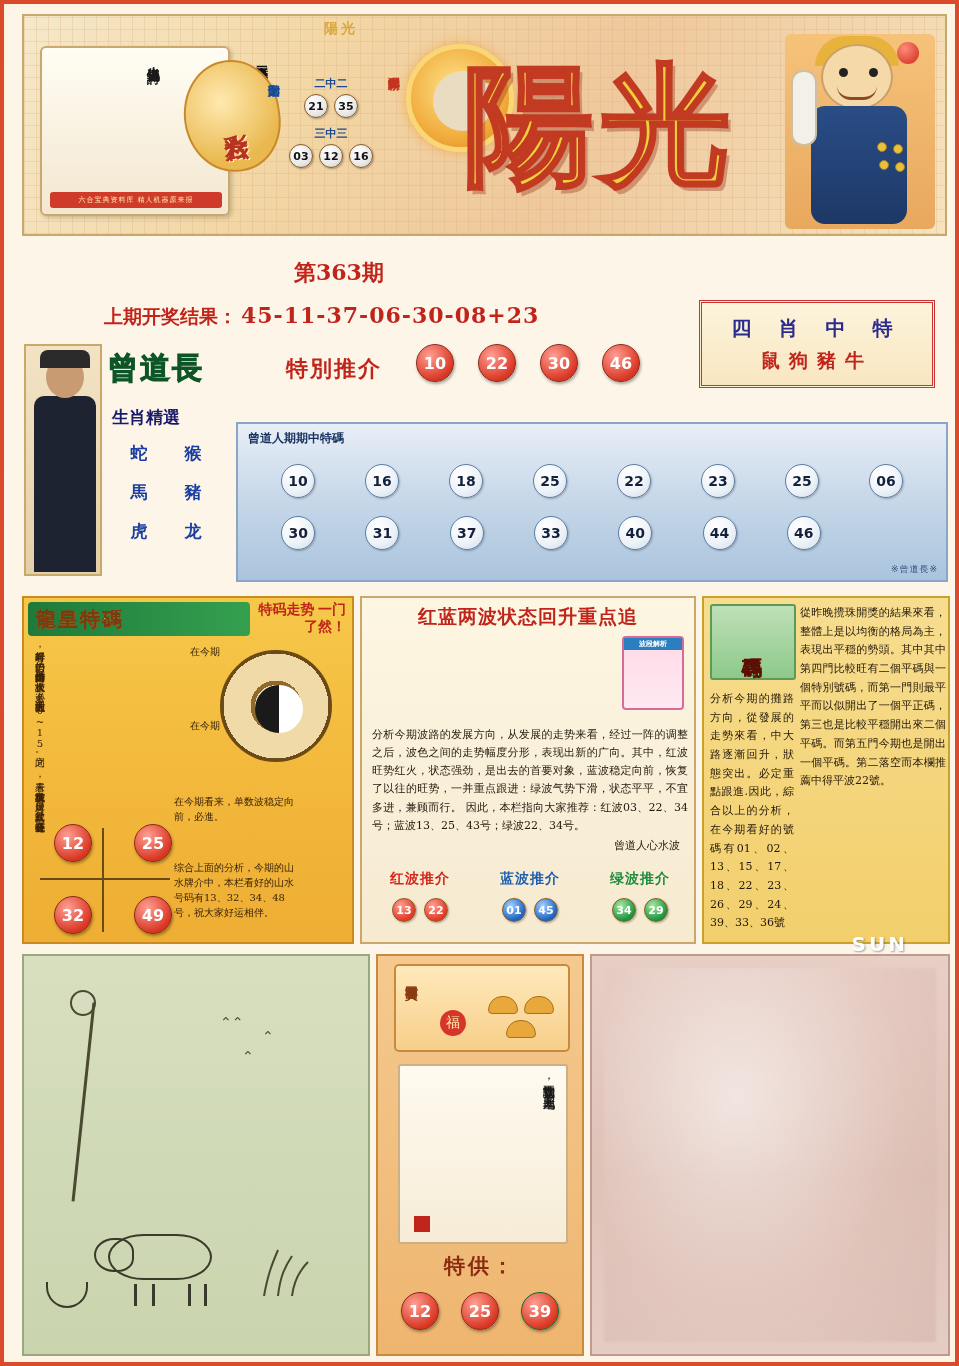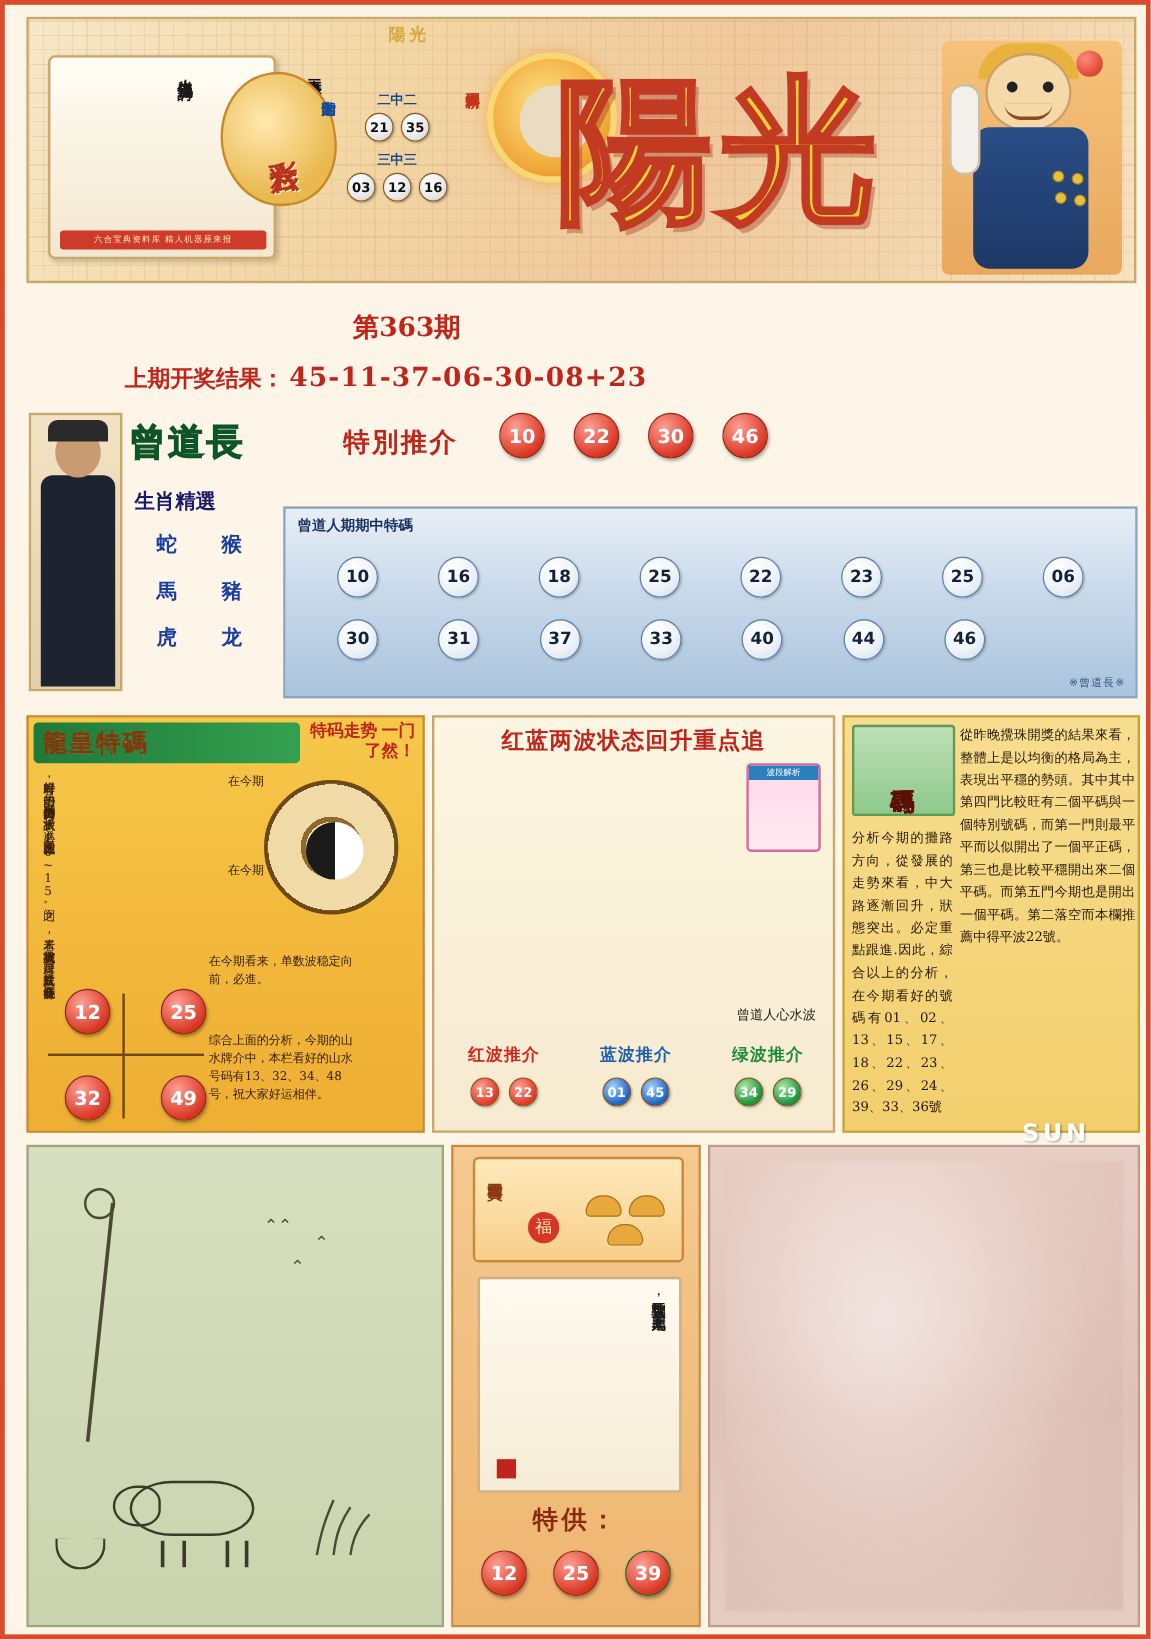--- a/index.html
+++ b/index.html
@@ -285,21 +285,21 @@
   .pb-title{
     position:absolute; left:0; top:6px; width:100%; text-align:center;
     font-family:Liberation Serif, serif;
     font-size:19px; font-weight:bold; color:#c0241a; letter-spacing:1px;
   }
   .pb-thumb{
     position:absolute; right:10px; top:38px; width:62px; height:74px;
     background: linear-gradient(180deg,#ffd9e7,#ffeaf2);
     border:2px solid #d86a9a; border-radius:4px;
   }
-  .pb-thumb .cap{ font-size:7px; color:#fff; background:#2c7fbf; display:block; text-align:center; padding:1px 4px;}
+  .pb-thumb .cap{ font-size:7px; color:#fff; background:#2c7fbf; display:block; text-align:center; padding:1px 4px;font-weight:bold;}
   .pb-body{
     position:absolute; left:10px; top:128px; width:316px;
     font-family:"DejaVu Serif","Liberation Serif",serif;
     font-size:11px; color:#22180a; line-height:1.65; text-align:justify;
   }
   .pb-sign{ position:absolute; right:14px; top:240px; font-size:11px; color:#22180a;
     font-family:"DejaVu Serif","Liberation Serif",serif;}
   .pb-cols{ position:absolute; left:6px; top:272px; width:324px; display:flex; justify-content:space-between; }
   .pb-col{ width:104px; text-align:center; }
   .pb-col .lbl{
@@ -464,20 +464,24 @@
     <div class="red-dot"></div>
   </div>
 
   <div class="issue">第363期</div>
 
   <div class="result-row">
     <span class="result-label">上期开奖结果：</span>
     <span class="result-nums">45-11-37-06-30-08+23</span>
   </div>
 
+  <div class="sixiao">
+    <div class="t">四 肖 中 特</div>
+    <div class="z">鼠狗豬牛</div>
+  </div>
 
   <div class="portrait">
     <div class="p-body"></div>
     <div class="p-head"></div>
     <div class="p-hat"></div>
   </div>
 
   <div class="zdz-wrap">
     <div class="zdz-name">曾道長</div>
     <div class="zdz-tui">特別推介</div>
@@ -544,20 +548,22 @@
       <div class="b-lg" style="left:16px;top:72px;">32</div>
       <div class="b-lg" style="left:96px;top:72px;">49</div>
     </div>
   </div>
 
   <div class="panelB">
     <div class="pb-title">红蓝两波状态回升重点追</div>
     <div class="pb-thumb">
       <span class="cap">波段解析</span>
     </div>
+    <div class="pb-body">分析今期波路的发展方向，从发展的走势来看，经过一阵的调整之后，波色之间的走势幅度分形，表现出新的广向。其中，红波旺势红火，状态强劲，是出去的首要对象，蓝波稳定向前，恢复了以往的旺势，一并重点跟进：绿波气势下滑，状态平平，不宜多进，兼顾而行。
+因此，本栏指向大家推荐：红波03、22、34号；蓝波13、25、43号；绿波22、34号。</div>
     <div class="pb-sign">曾道人心水波</div>
     <div class="pb-cols">
       <div class="pb-col red">
         <div class="lbl">红波推介</div>
         <div class="bs">
           <div class="b-sm b-red">13</div>
           <div class="b-sm b-red">22</div>
         </div>
       </div>
       <div class="pb-col blue">

